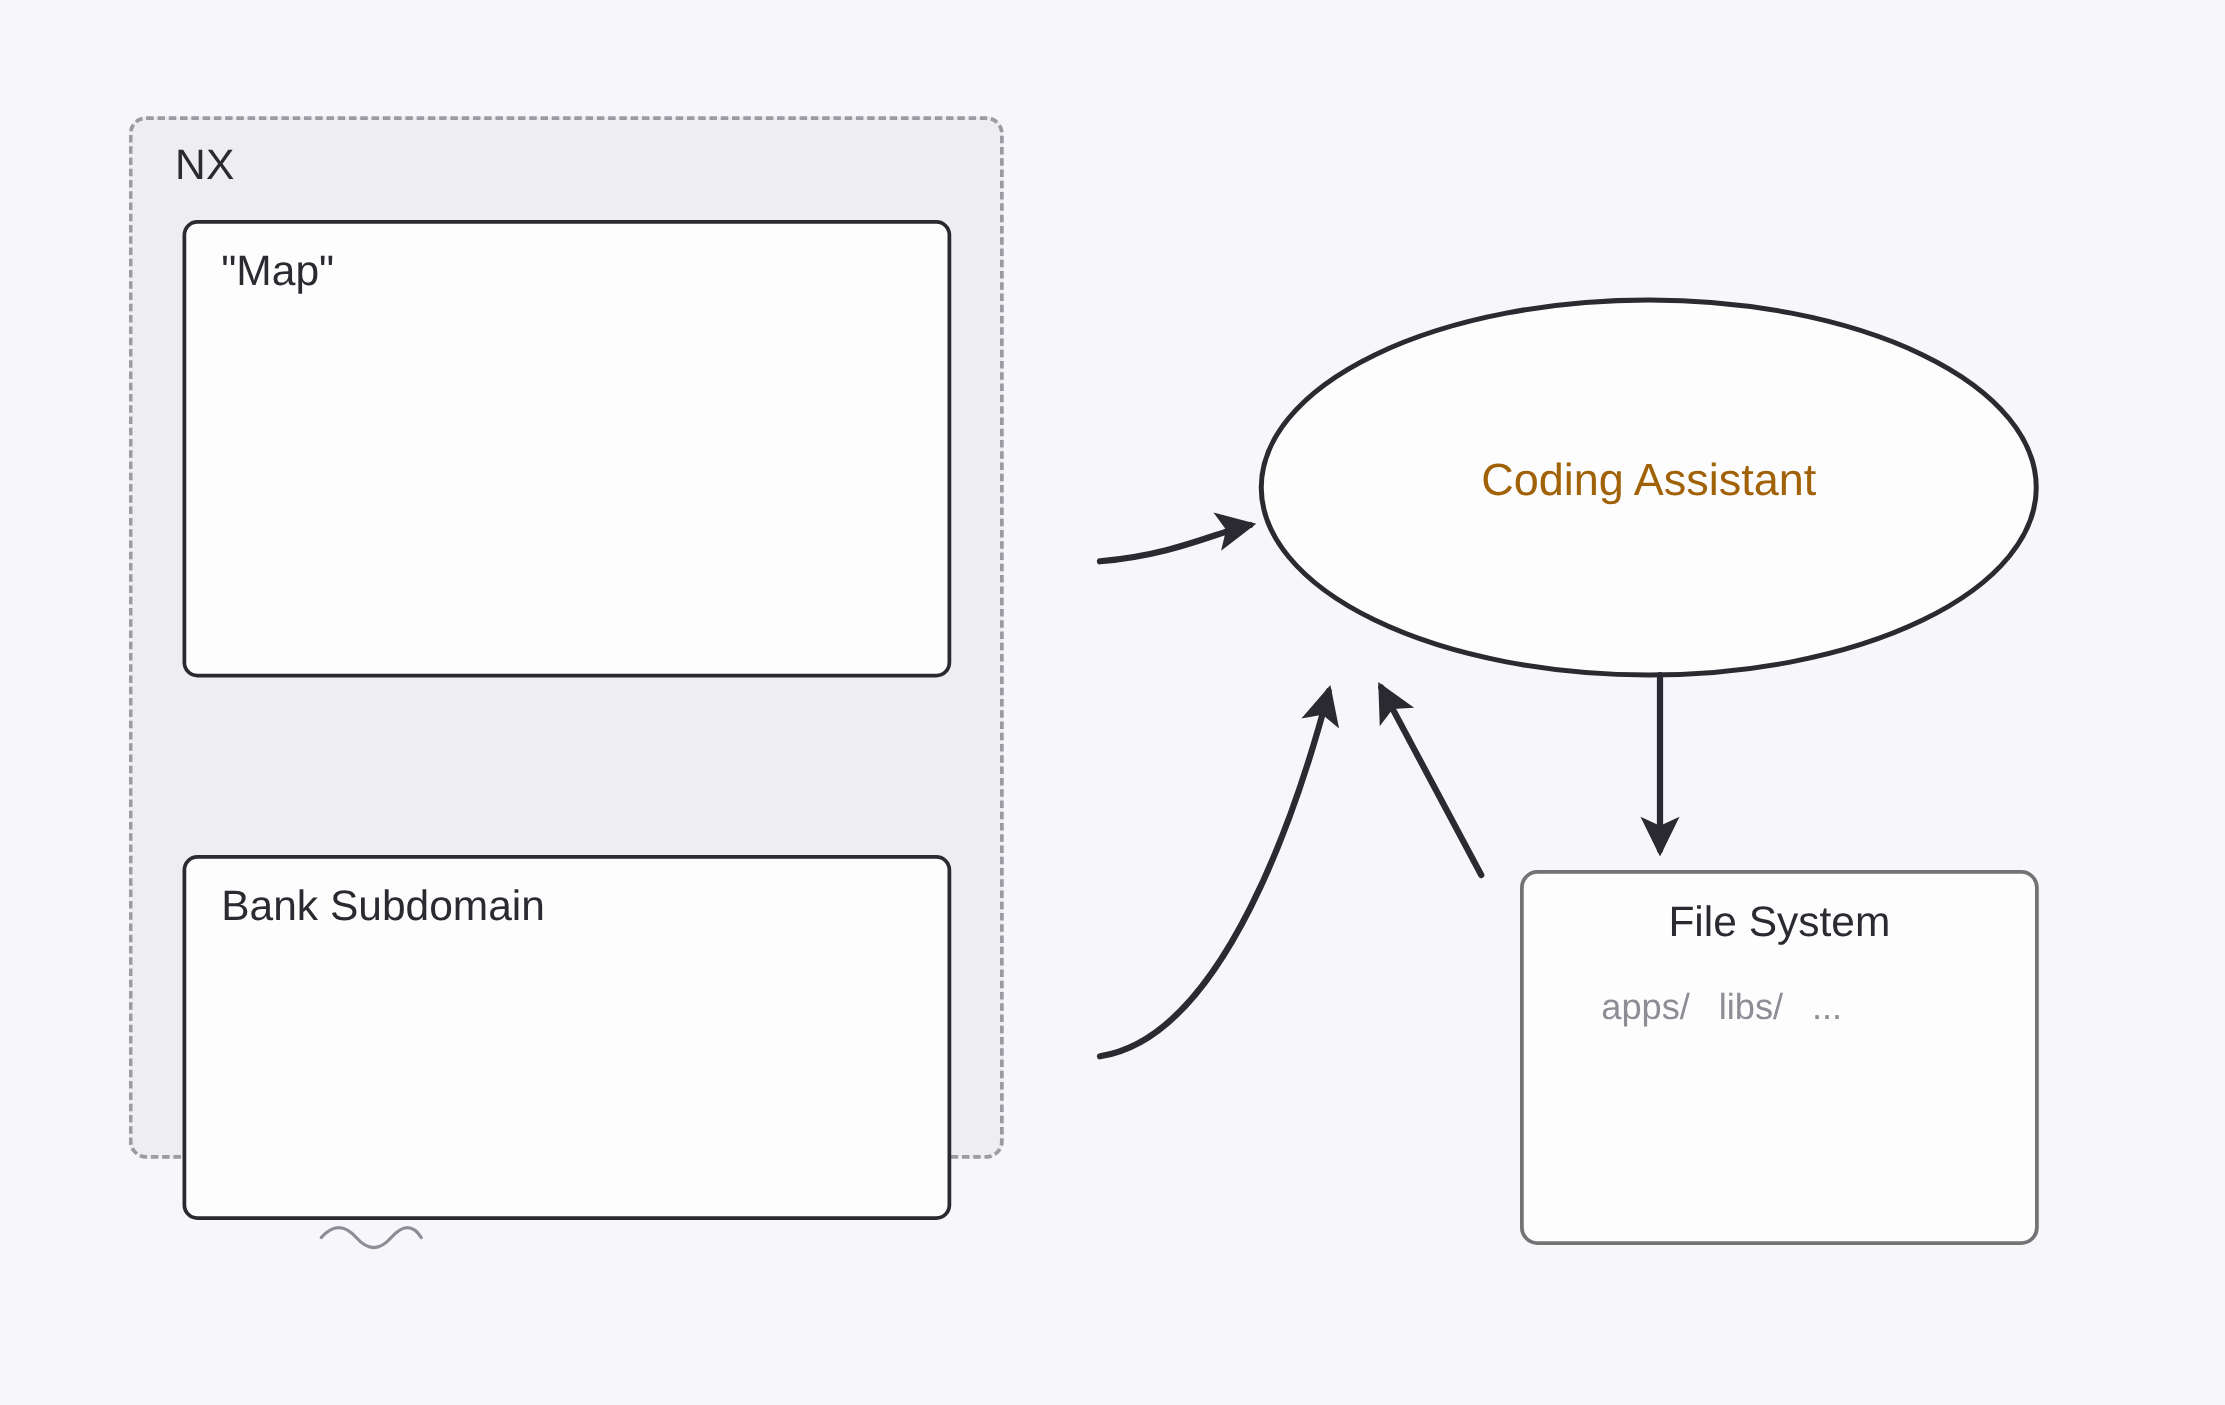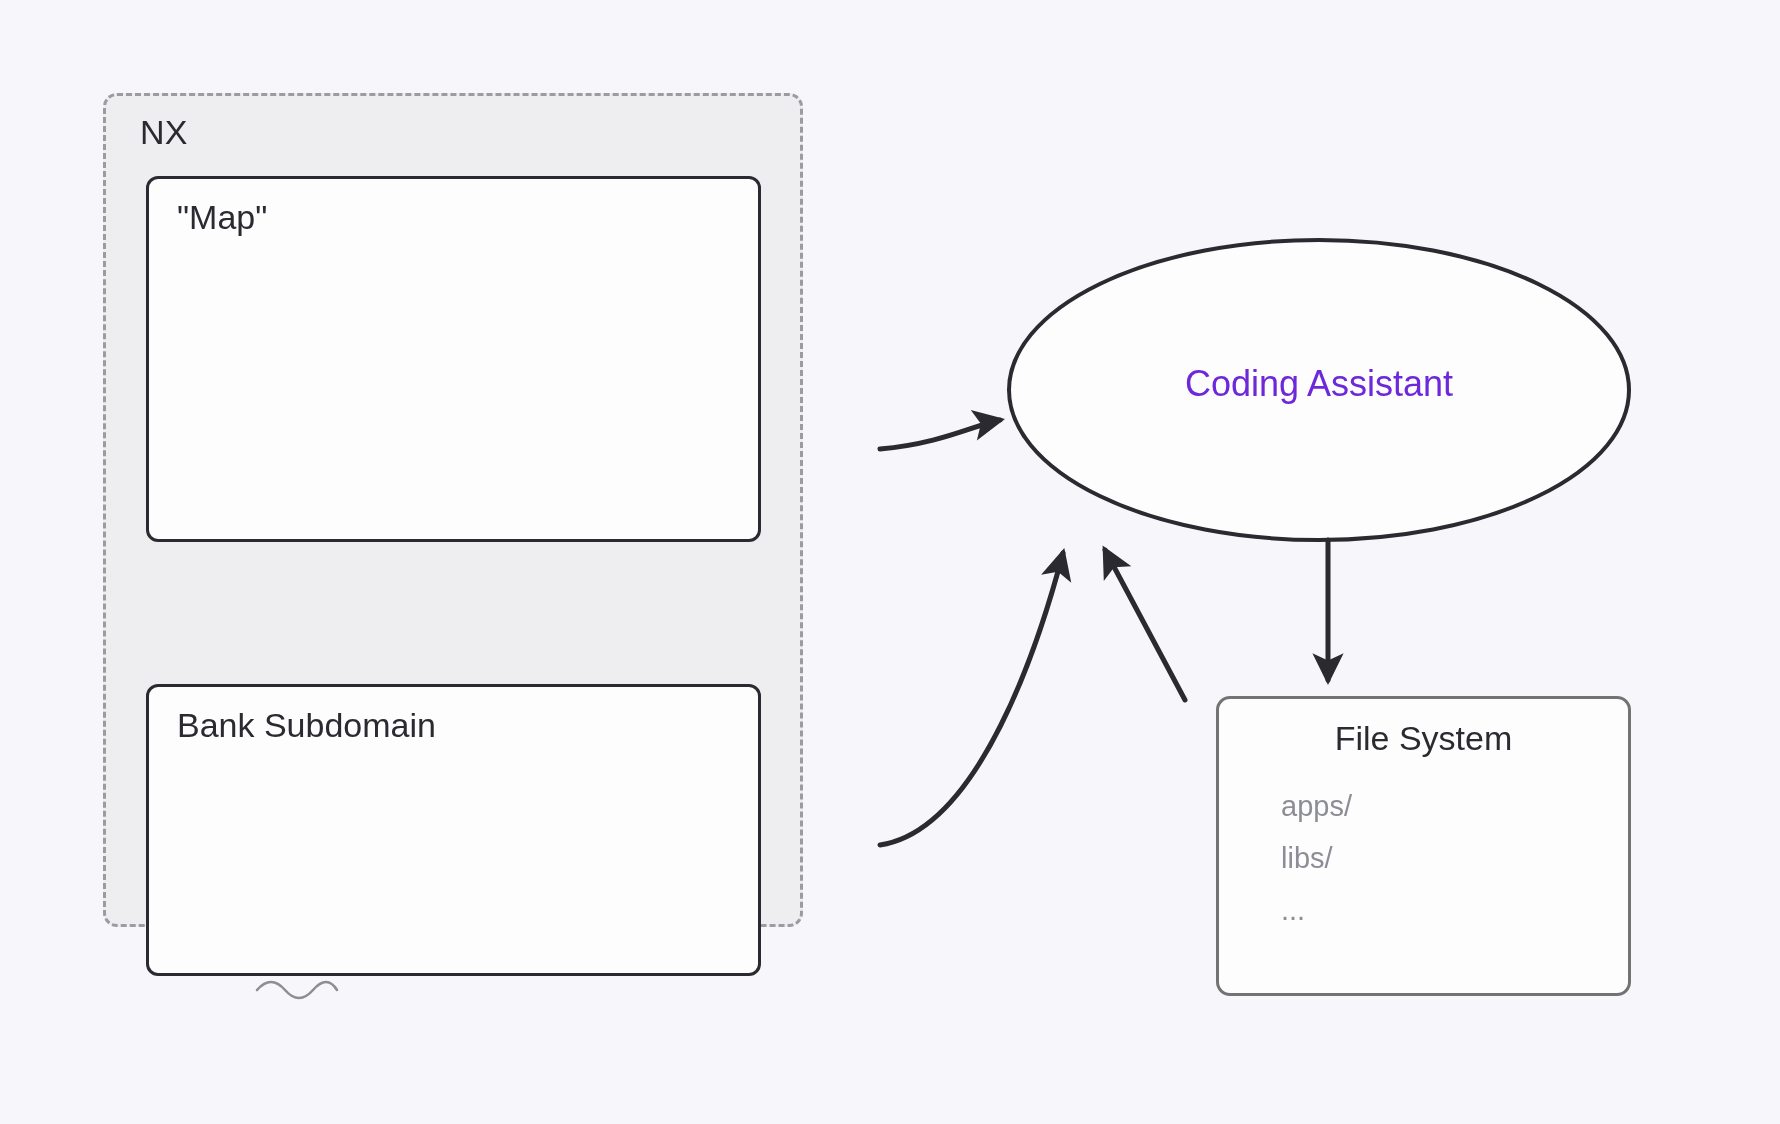--- a/index.html
+++ b/index.html
@@ -104,37 +104,37 @@
     width: 100%;
     text-align: center;
     font-size: 34px;
     color: #2a2a30;
   }
   .fs-items {
     position: absolute;
     left: 62px;
     top: 93px;
     display: flex;
-    flex-direction: column;
+    flex-direction: row;
     gap: 23px;
   }
   .fs-item {
     font-size: 29px;
     color: #8d8d96;
     line-height: 1;
   }
   
   .ca-label {
     position: absolute;
     left: 1009px;
     top: 363px;
     width: 620px;
     text-align: center;
     font-size: 36px;
-    color: #6d28d9;
+    color: #a16207;
     pointer-events: none;
   }
 </style>
 </head>
 <body>
 
 <div id="stage">
 
   <svg class="svg-layer" viewBox="0 0 1780 1124">
     <defs>

